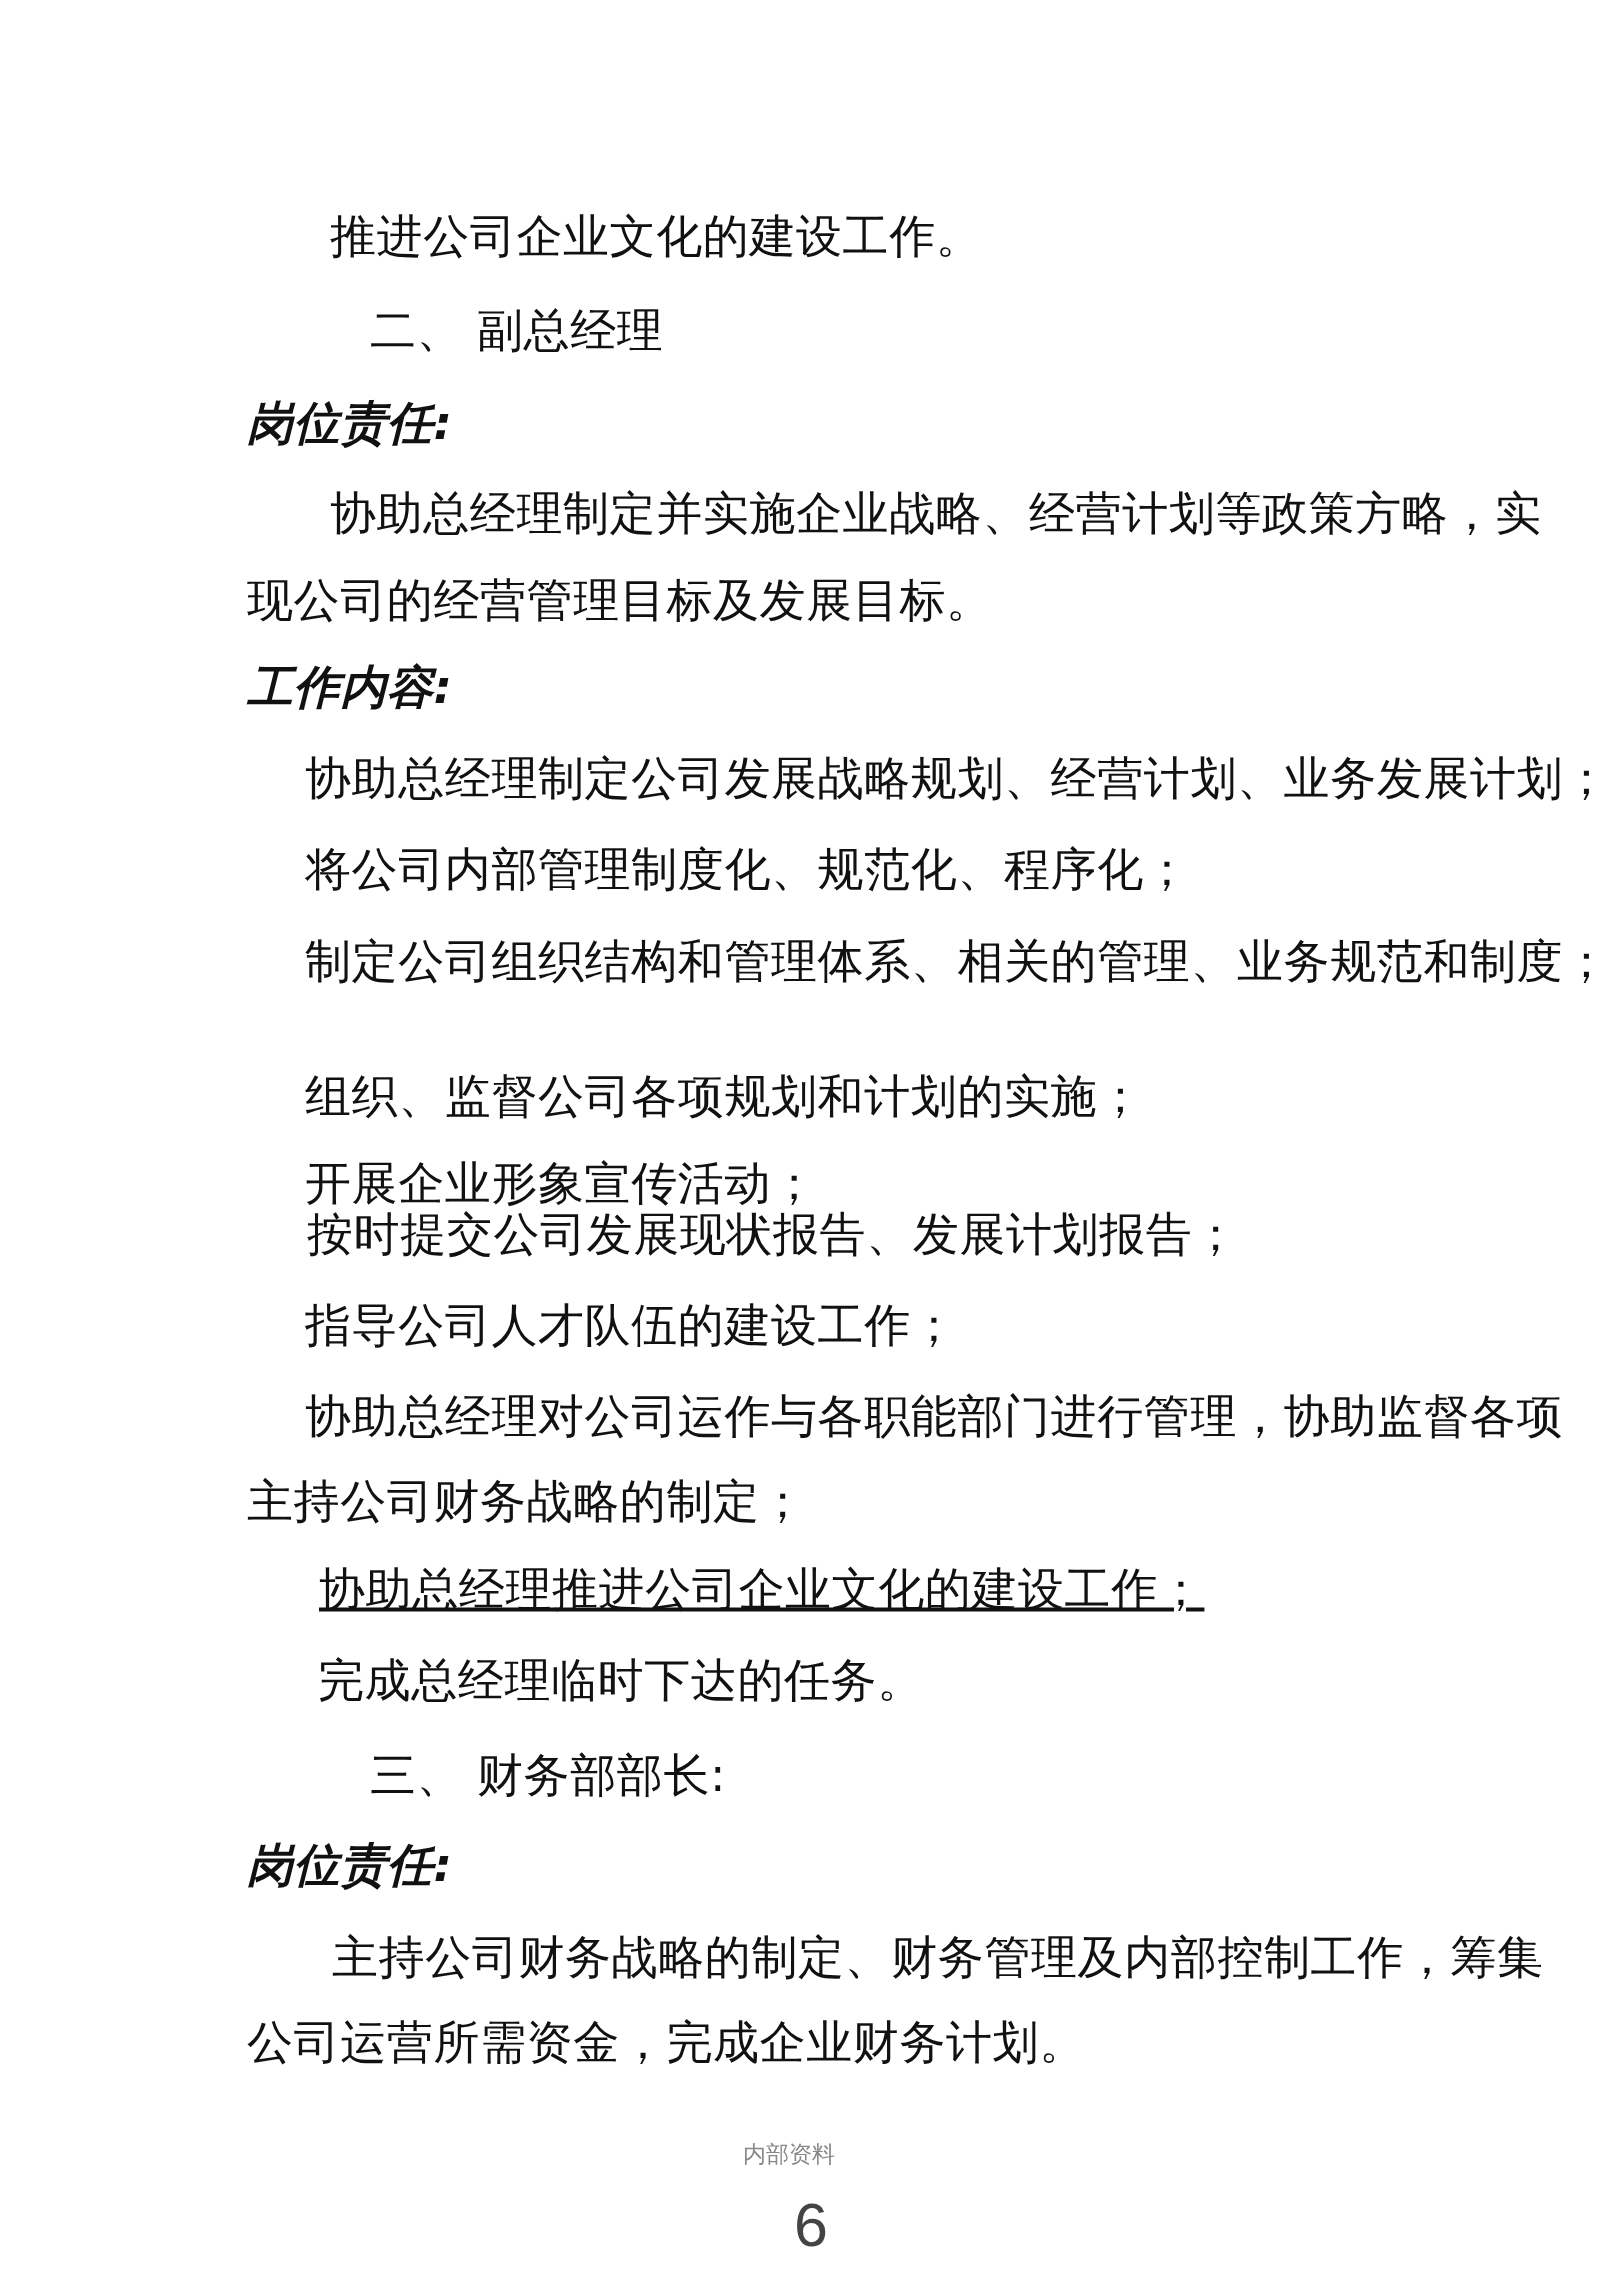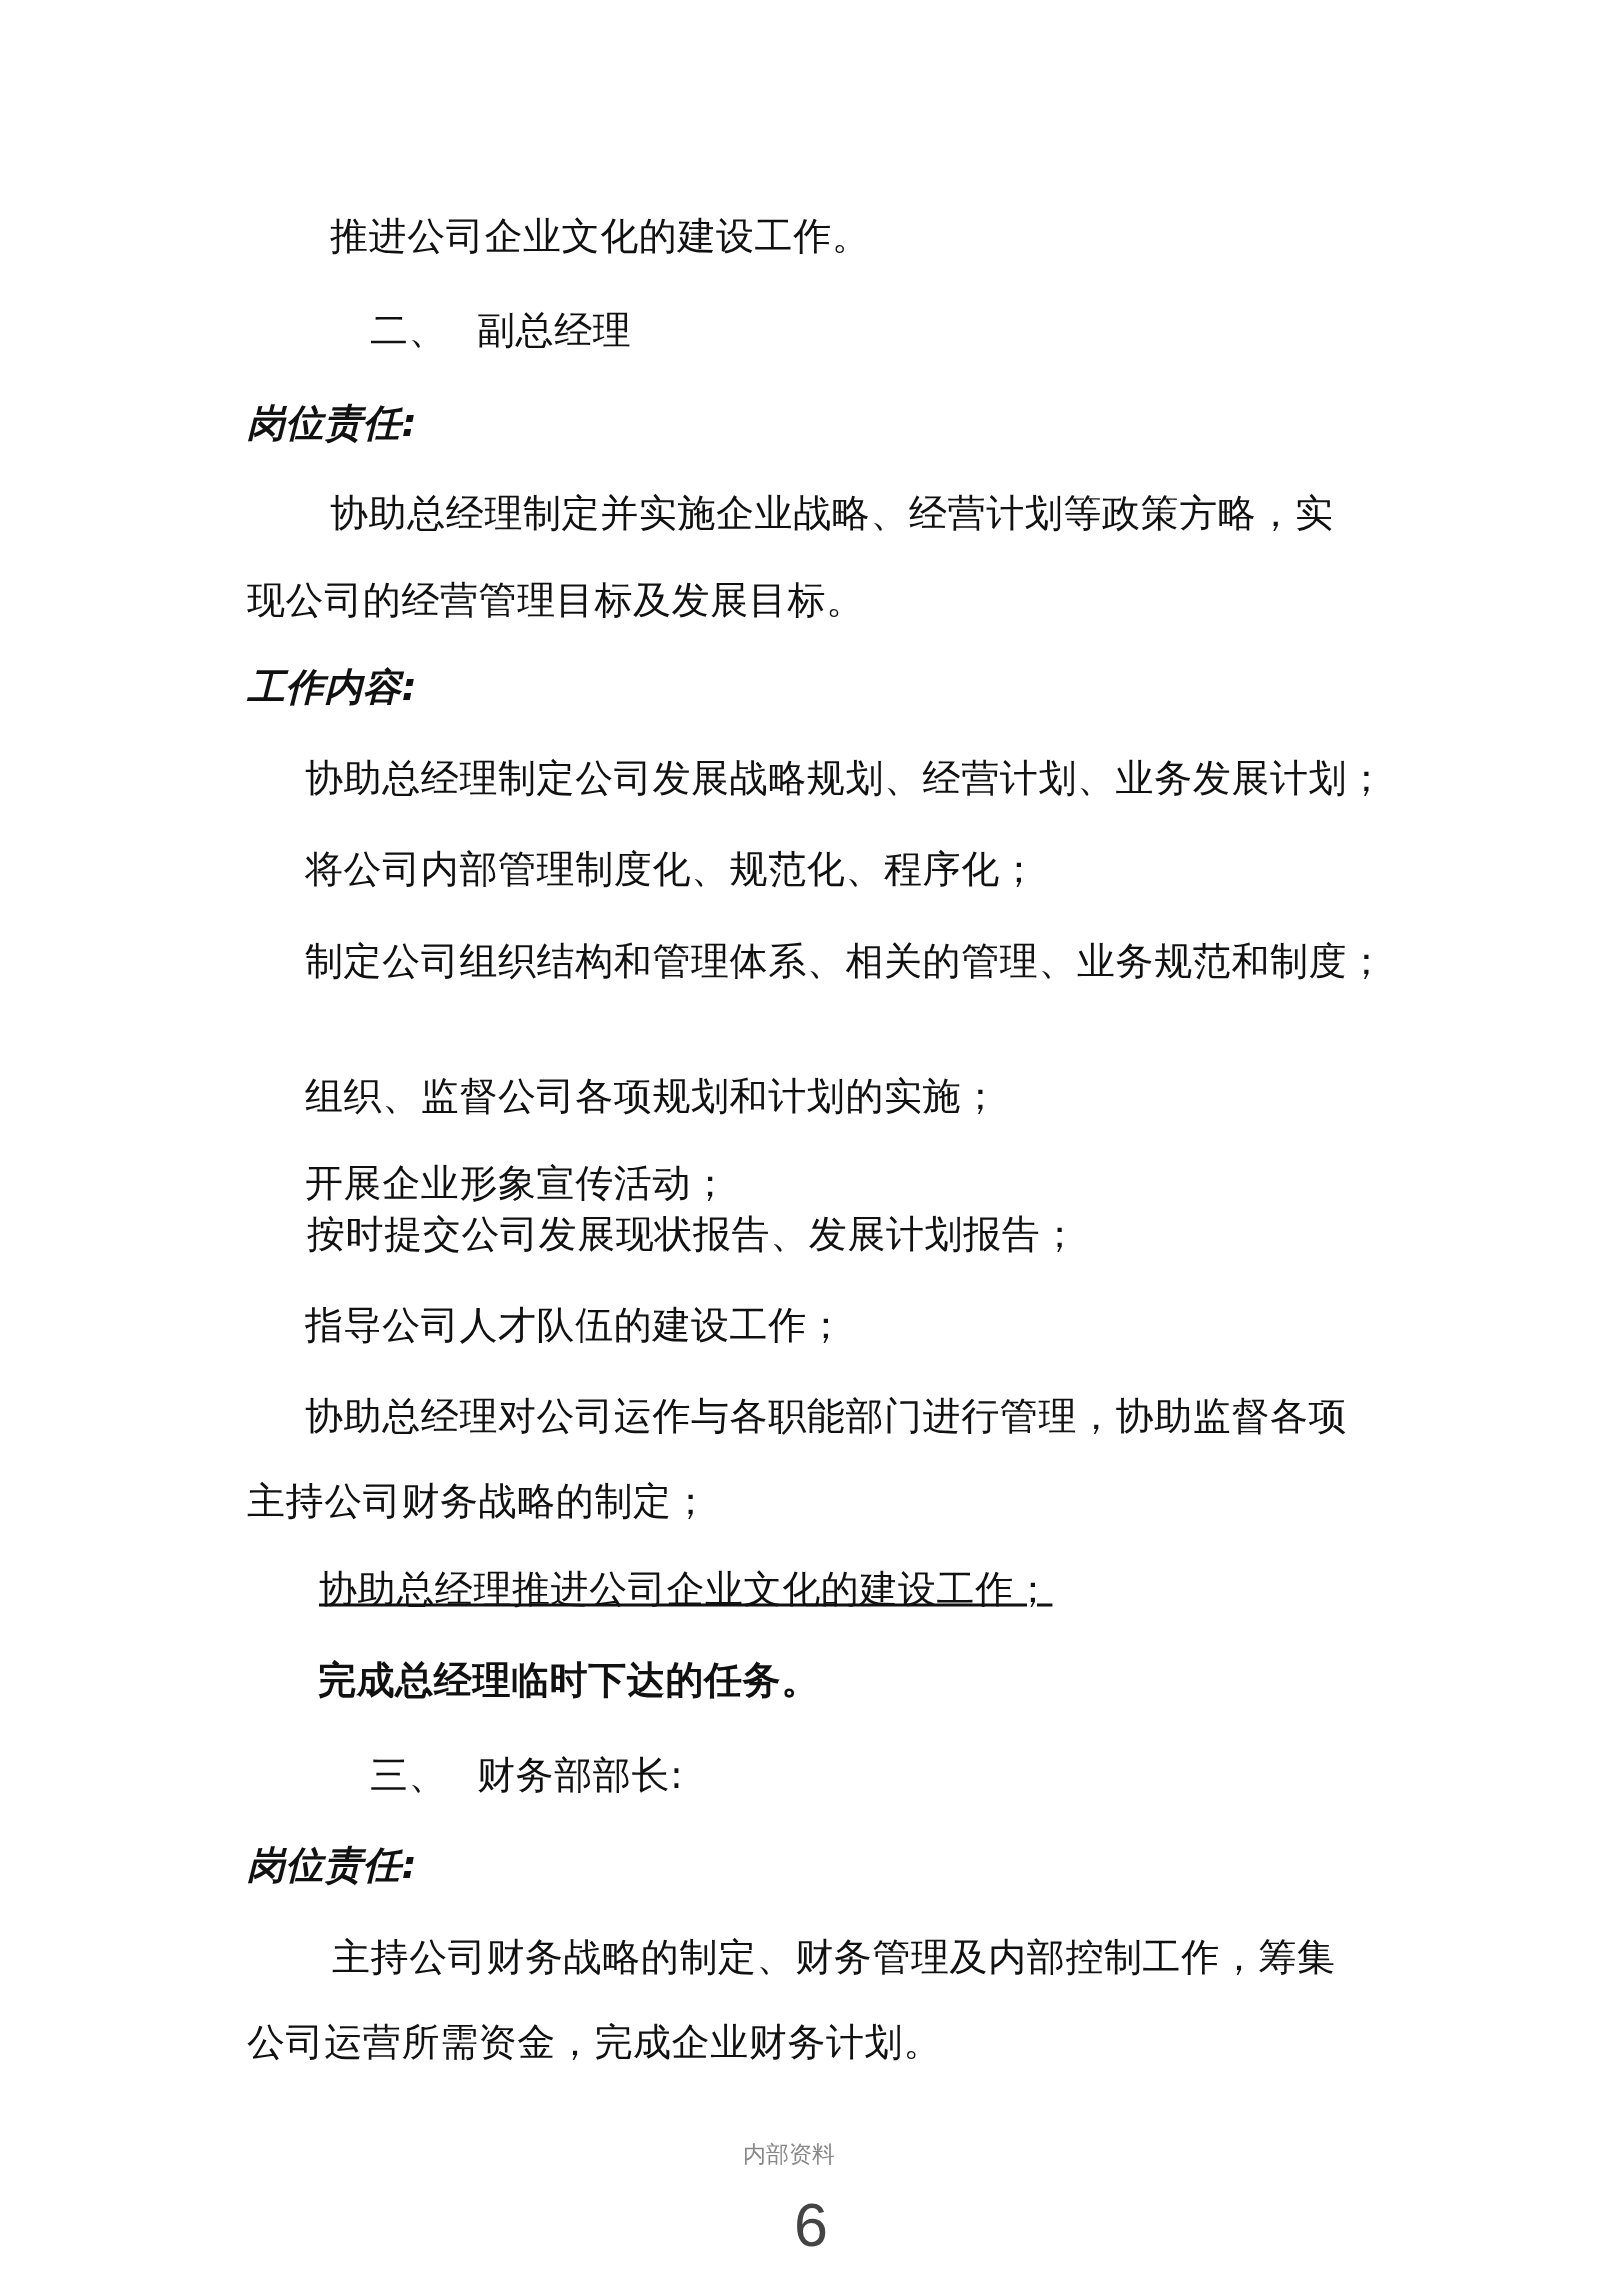--- a/index.html
+++ b/index.html
@@ -3,21 +3,21 @@
 <meta charset="utf-8">
 <style>
   html, body { margin: 0; padding: 0; background: #ffffff; }
   body {
     width: 1622px; height: 2284px; position: relative; overflow: hidden;
     font-family: "DejaVu Sans", "Liberation Sans", sans-serif;
     color: #111111;
   }
   .line {
     position: absolute;
-    font-size: 38px;
+    font-size: 46px;
     line-height: 51px;
     white-space: nowrap;
     transform: translateY(-50%);
     letter-spacing: 0.6px;
   }
   .bold { font-weight: bold; font-style: italic; }
   .footer-label {
     position: absolute; left: 0; width: 1578px; text-align: center;
     font-size: 23px; color: #888888; top: 2139px;
     font-family: "DejaVu Sans", sans-serif;
@@ -46,21 +46,21 @@
   <div class="line" style="left:305px; top:778px;">协助总经理制定公司发展战略规划、经营计划、业务发展计划；</div>
   <div class="line" style="left:305px; top:869px;">将公司内部管理制度化、规范化、程序化；</div>
   <div class="line" style="left:305px; top:961px;">制定公司组织结构和管理体系、相关的管理、业务规范和制度；</div>
   <div class="line" style="left:305px; top:1096px;">组织、监督公司各项规划和计划的实施；</div>
   <div class="line" style="left:305px; top:1143px;margin-top:40px;">开展企业形象宣传活动；</div>
   <div class="line" style="left:307px; top:1234px;">按时提交公司发展现状报告、发展计划报告；</div>
   <div class="line" style="left:305px; top:1325px;">指导公司人才队伍的建设工作；</div>
   <div class="line" style="left:305px; top:1416px;">协助总经理对公司运作与各职能部门进行管理，协助监督各项</div>
   <div class="line" style="left:247px; top:1501px;">主持公司财务战略的制定；</div>
   <div class="line" style="left:319px; top:1589px;text-decoration:underline;">协助总经理推进公司企业文化的建设工作；</div>
-  <div class="line" style="left:318px; top:1680px;font-weight:bold;">完成总经理临时下达的任务。</div>
+  <div class="line" style="left:318px; top:1680px;">完成总经理临时下达的任务。</div>
 
   <div class="line" style="left:370px; top:1775px;">三、</div>
   <div class="line" style="left:477px; top:1775px;">财务部部长:</div>
 
   <div class="line bold" style="left:247px; top:1865px;">岗位责任:</div>
   <div class="line" style="left:332px; top:1957px;">主持公司财务战略的制定、财务管理及内部控制工作，筹集</div>
   <div class="line" style="left:247px; top:2042px;">公司运营所需资金，完成企业财务计划。</div>
 </div>
 
 <div class="footer-label">内部资料</div>

